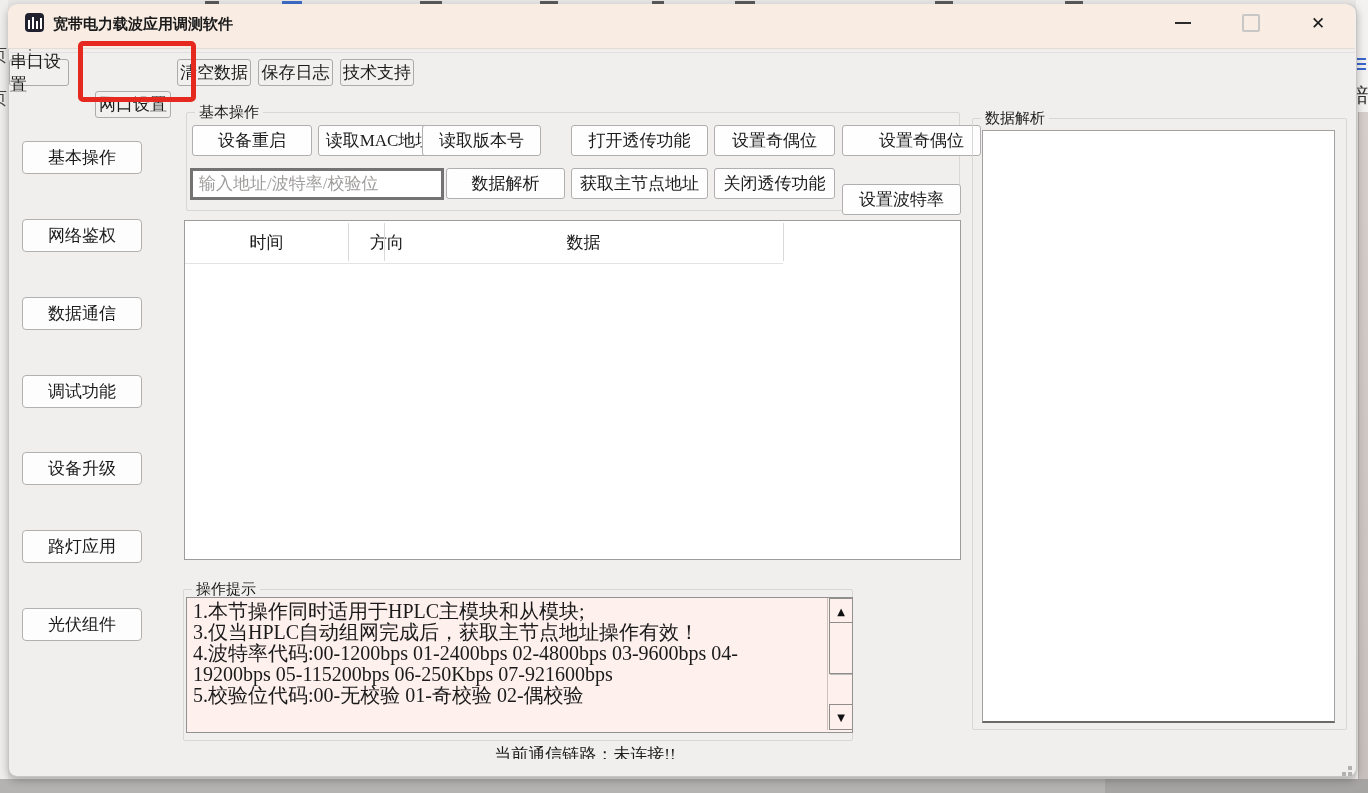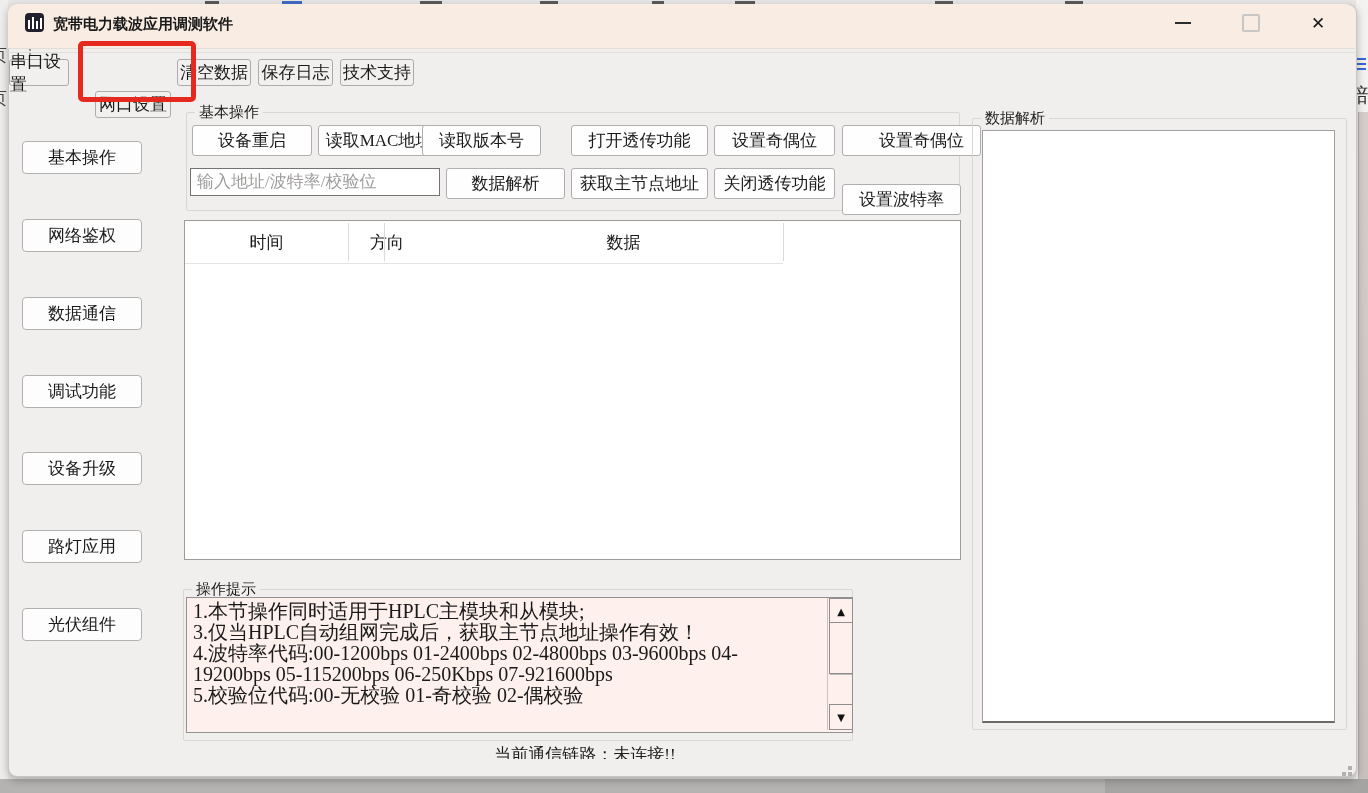--- a/index.html
+++ b/index.html
@@ -41,21 +41,21 @@
   .red-box{left:78px;top:41px;width:108px;height:51px;border:5px solid #e6291f;border-radius:5px;}
 
   .side-btn{left:22px;width:118px;height:31px;background:#fdfdfd;border:1px solid #b3b1b0;
             border-radius:4px;font-size:17px;display:flex;align-items:center;justify-content:center;cursor:pointer;}
 
   .groupbox{border:1px solid #d9d7d6;border-radius:2px;}
   .group-label{position:absolute;top:-10px;left:8px;background:#f0efee;padding:0 4px;font-size:15px;}
 
   .op-btn{background:#fefefe;border:1px solid #b0aeae;border-radius:3px;font-size:17px;
           display:flex;align-items:center;justify-content:center;cursor:pointer;}
-  .addr-input{background:#fff;border:1px solid #737373;font-size:17px;padding:0 6px;
+  .addr-input{background:#fff;border:3px solid #737373;font-size:17px;padding:0 6px;
               font-family:"Liberation Serif","DejaVu Serif",serif;color:#1a1a1a;}
   .addr-input::placeholder{color:#9e9c9b;}
 
   .msg-table{left:184px;top:220px;width:775px;height:338px;background:#fff;border:1px solid #9e9c9b;}
   .th{position:absolute;top:0;height:42px;font-size:17px;display:flex;align-items:center;
       justify-content:center;overflow:hidden;white-space:nowrap;}
   .vsep{position:absolute;top:2px;width:1px;height:38px;background:#d9d9d9;}
   .hline{position:absolute;left:0;top:42px;width:598px;height:1px;background:#e3e3e3;}
 
   .tips-area{left:186px;top:597px;width:665px;height:134px;background:#fdf0ed;
@@ -199,21 +199,21 @@
   <div class="abs op-btn" style="left:714px;top:168px;width:119px;height:29px;">
       <span>关闭透传功能</span>
     </div>
   <div class="abs op-btn" style="left:842px;top:184px;width:117px;height:29px;">
       <span>设置波特率</span>
     </div>
 
   <div class="abs msg-table">
     <div class="th" style="left:0;width:163px;">时间</div>
     <div class="th" style="left:163px;width:36px;margin-left:21px;">方向</div>
-    <div class="th" style="left:199px;width:399px;padding-left:40px;">数据</div>
+    <div class="th" style="left:199px;width:399px;">数据</div>
     <div class="vsep" style="left:163px;"></div>
     <div class="vsep" style="left:199px;"></div>
     <div class="vsep" style="left:598px;"></div>
     <div class="hline"></div>
   </div>
 
   <div class="abs groupbox" style="left:183px;top:589px;width:668px;height:150px;">
     <span class="group-label">操作提示</span>
   </div>
   <div class="abs tips-area">

